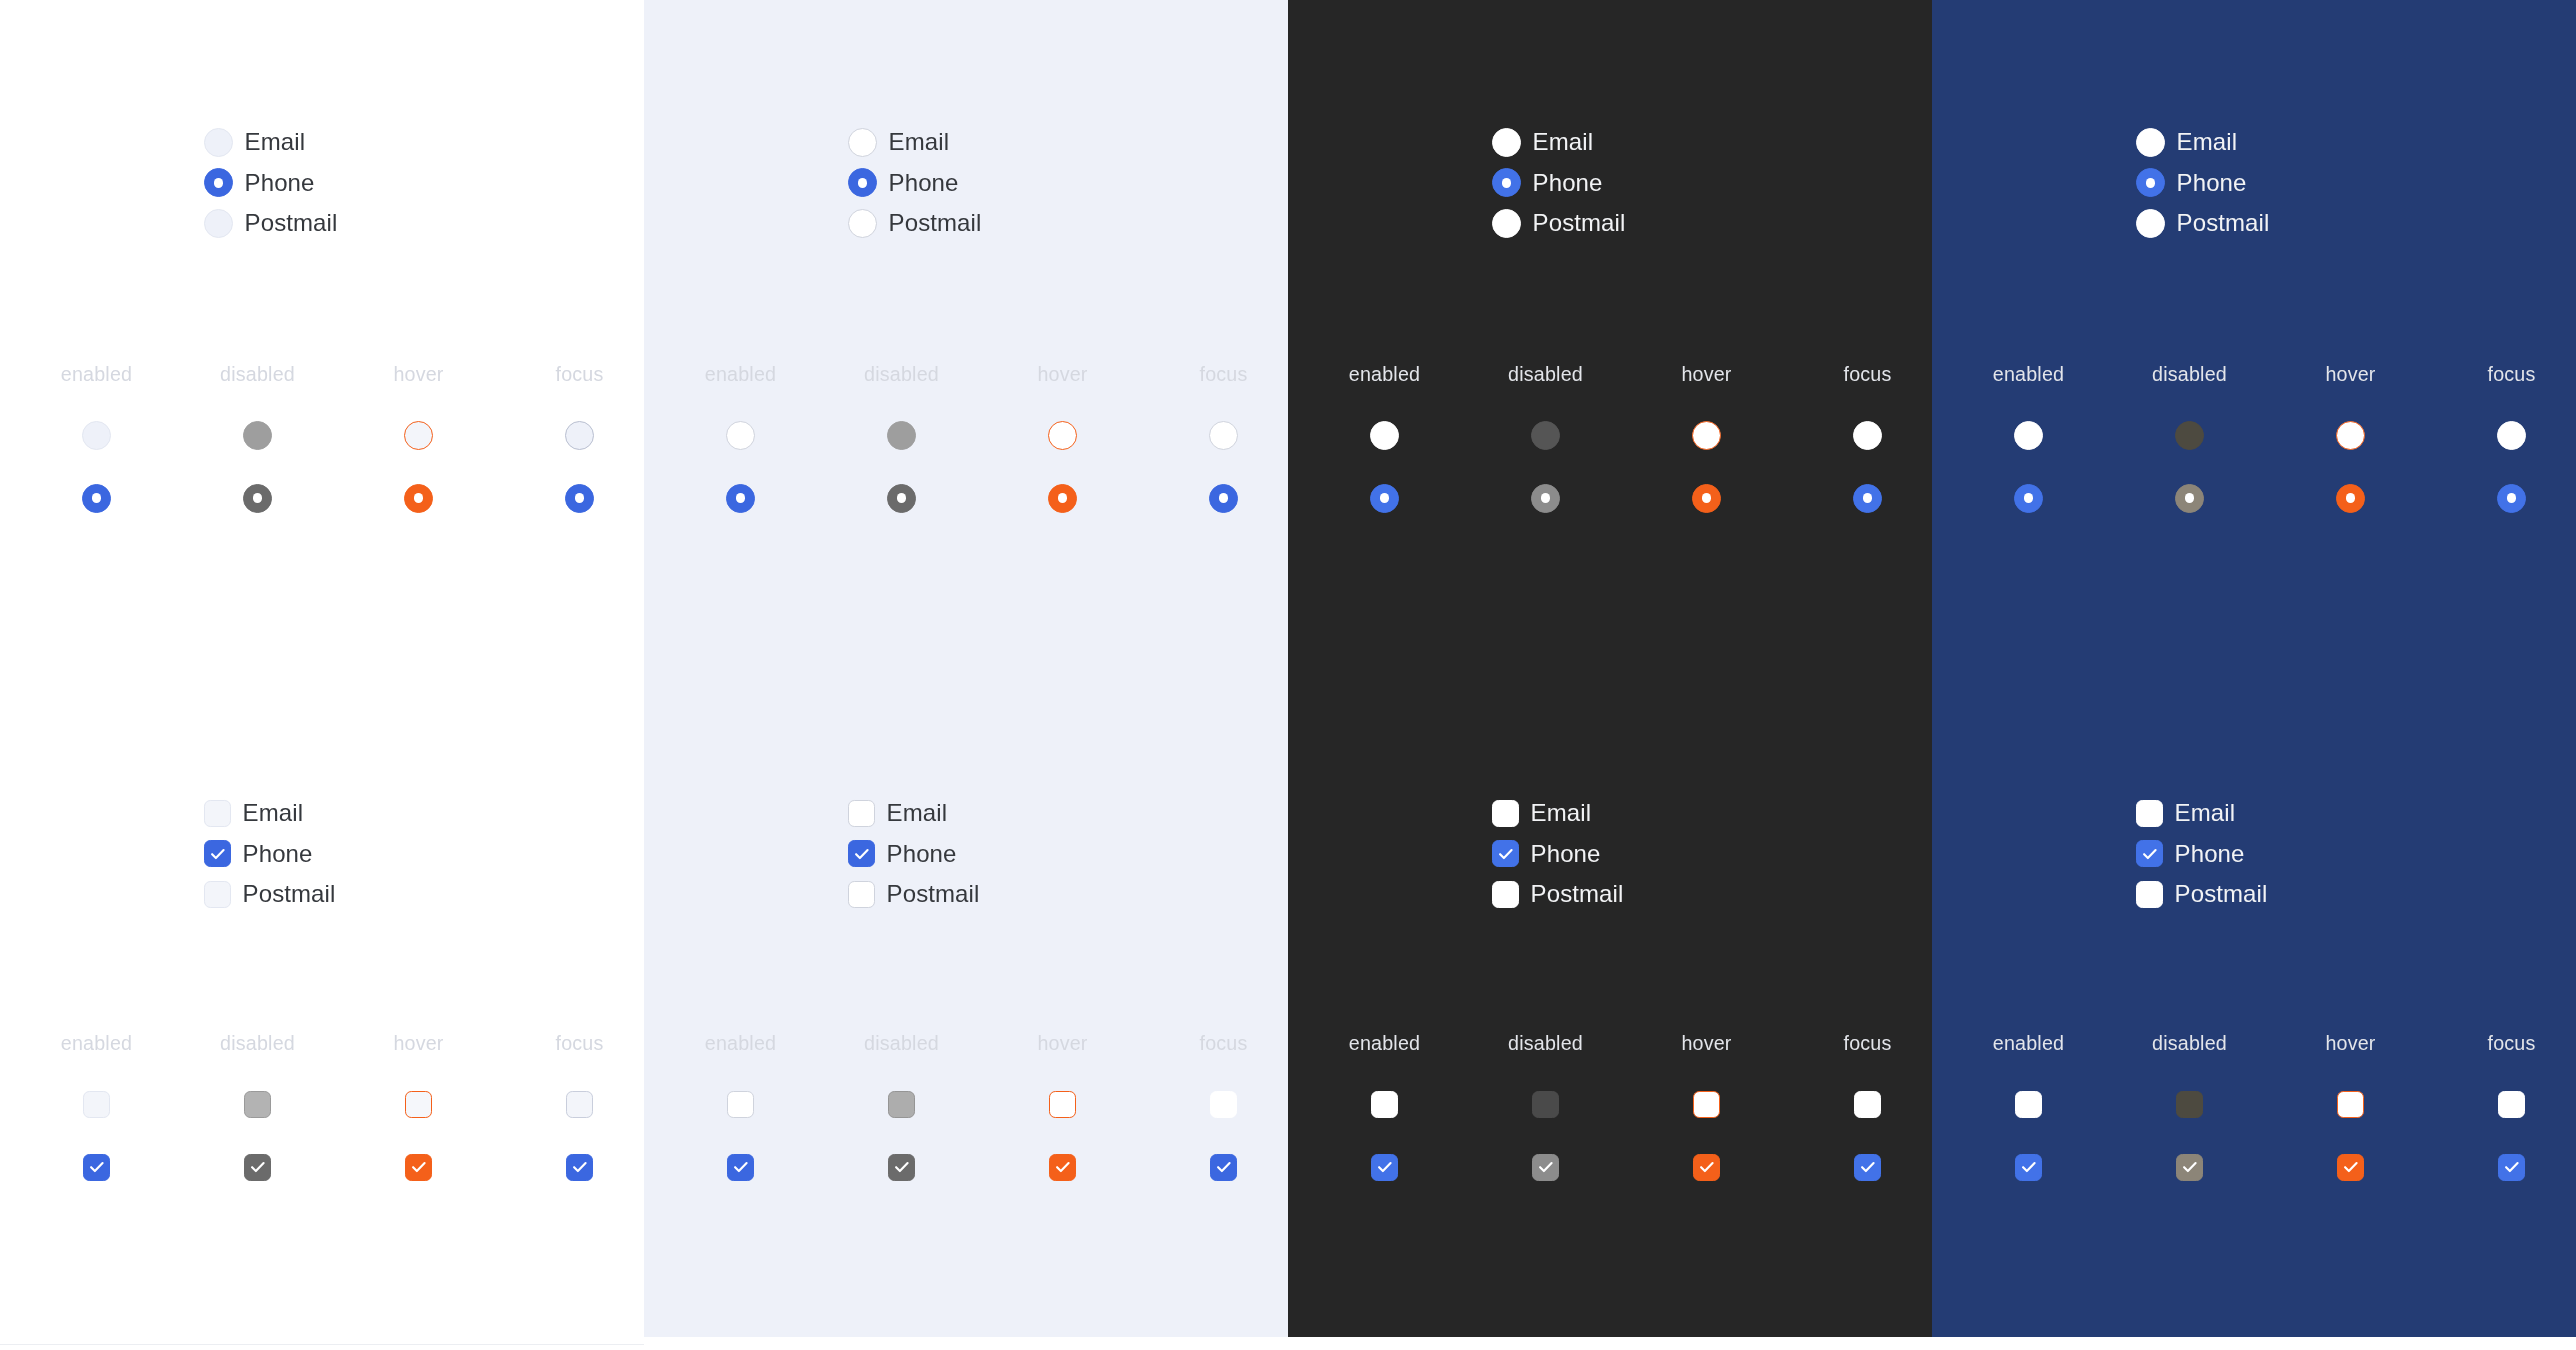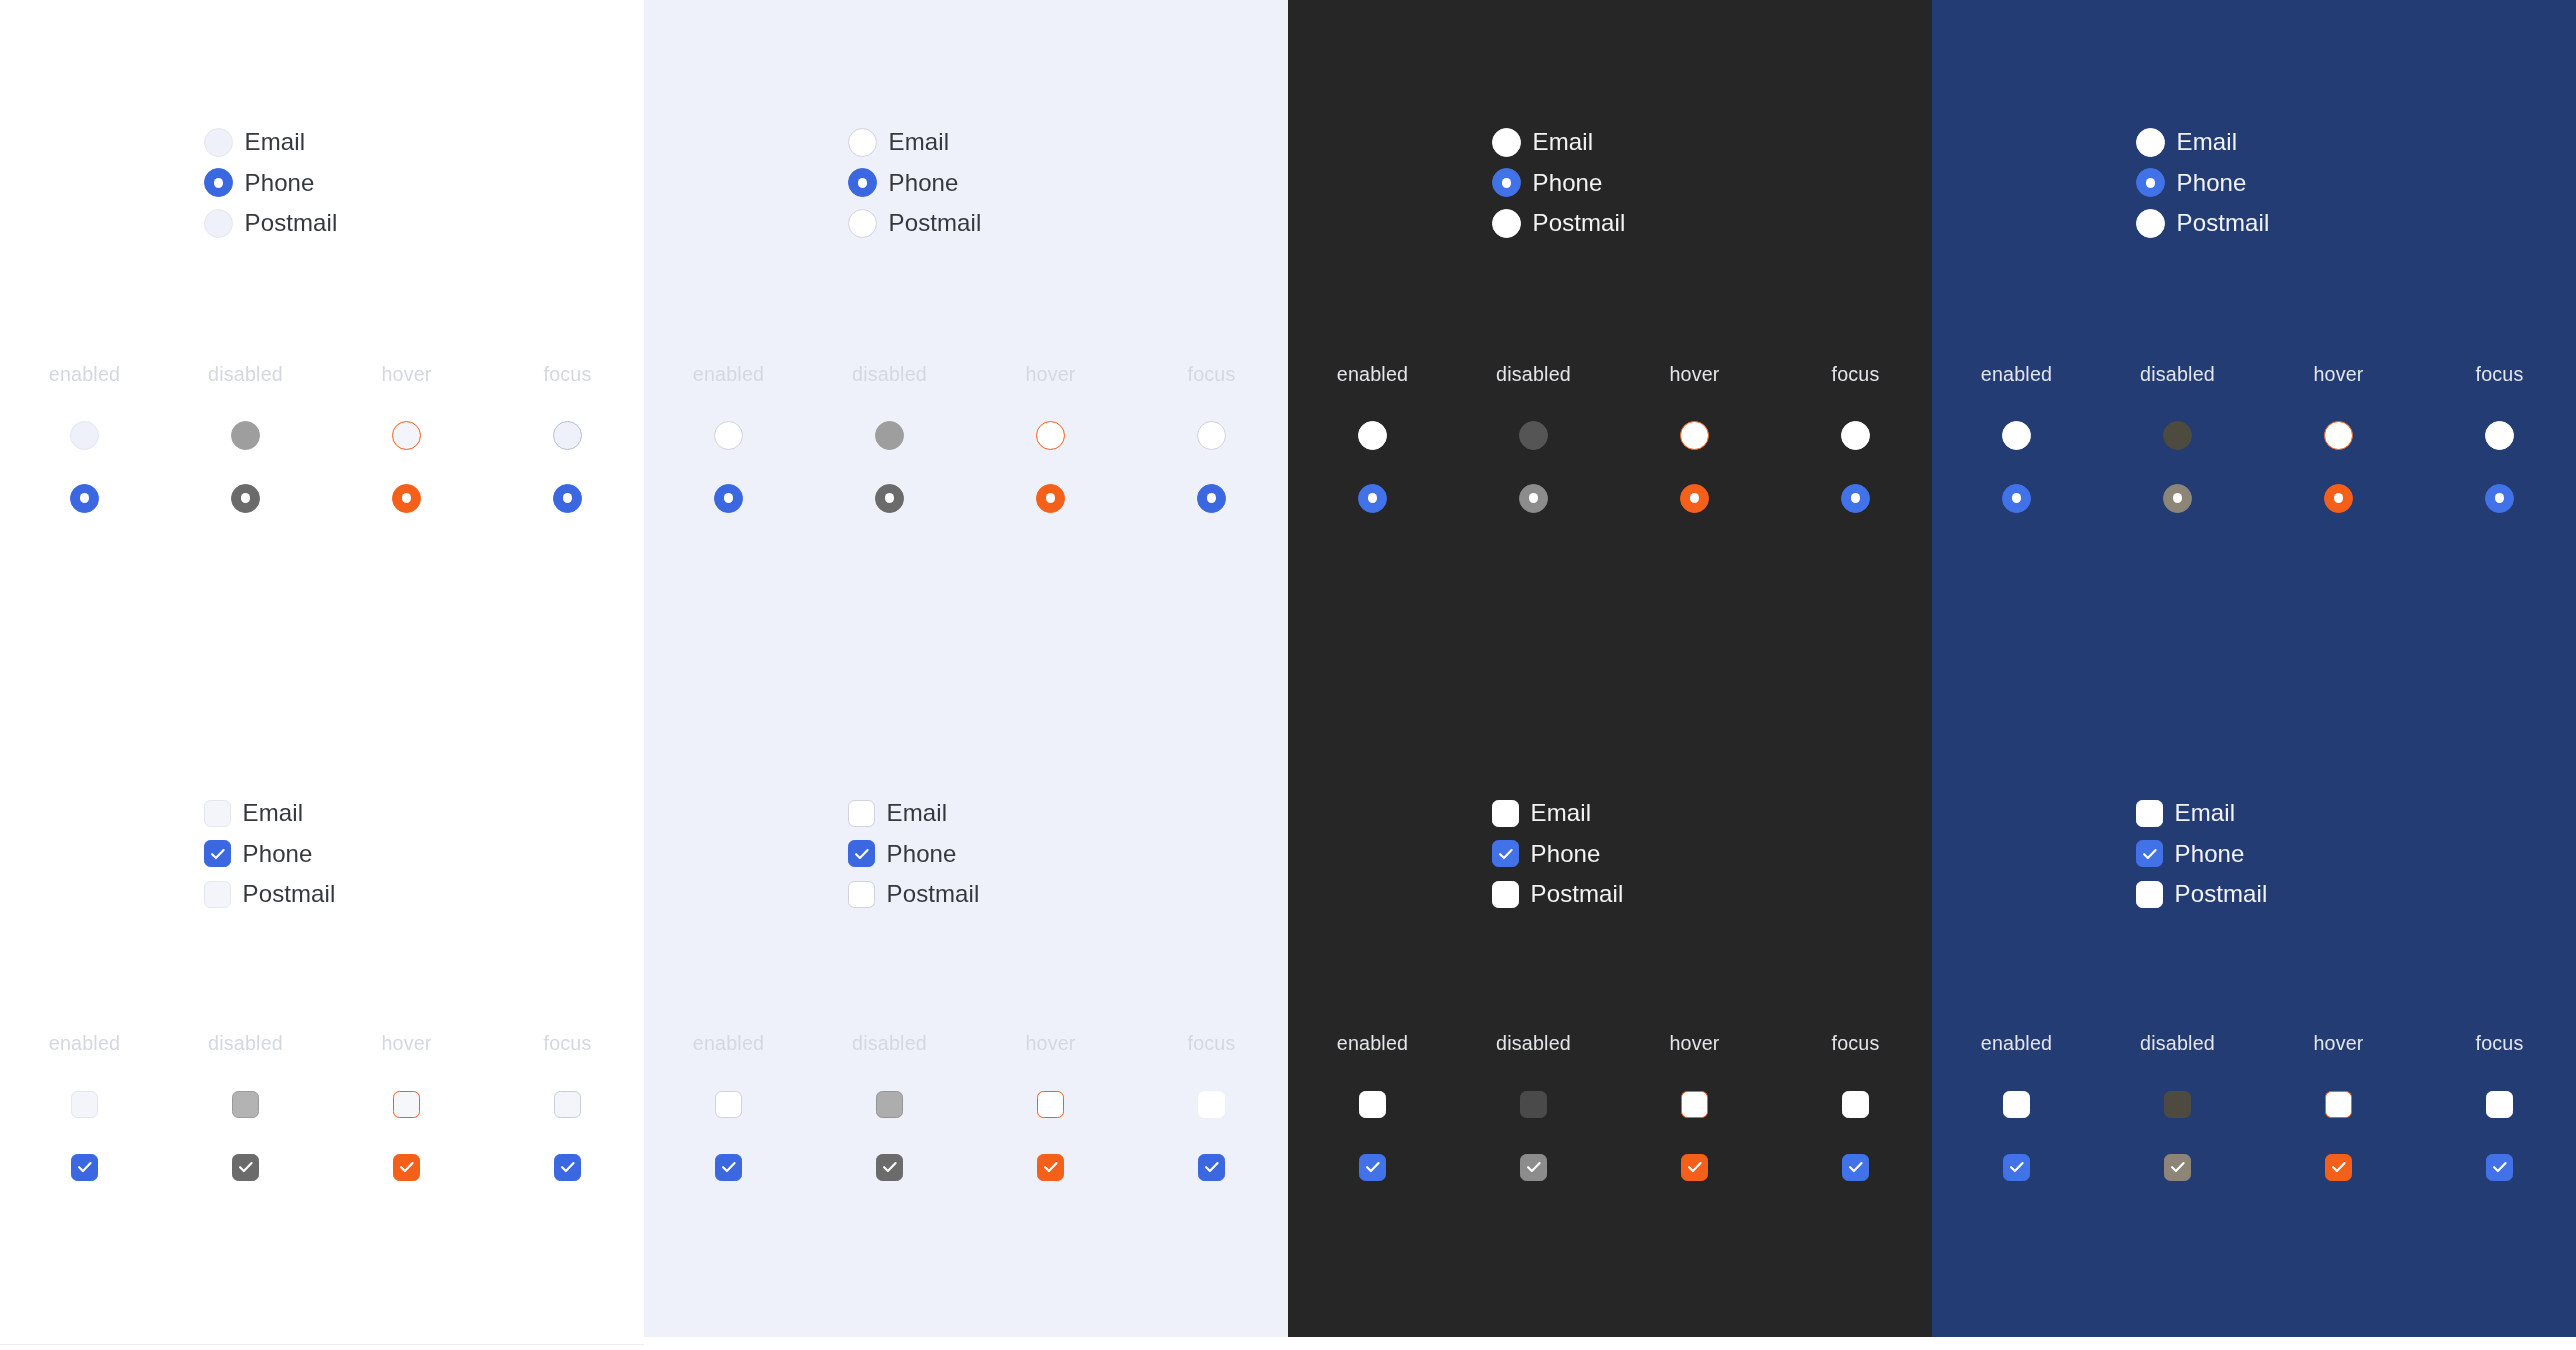--- a/index.html
+++ b/index.html
@@ -63,21 +63,21 @@
     line-height: 1;
     letter-spacing: 0.1px;
     white-space: nowrap;
   }
   .p-white .opt-label, .p-light .opt-label { color: #35383d; }
   .p-dark  .opt-label, .p-blue  .opt-label { color: #f2f3f5; }
 
   
   .state-grid {
     position: absolute;
-    left: 4px;
+    left: 16px;
     width: 644px;
     display: grid;
     grid-template-columns: repeat(4, 1fr);
     justify-items: center;
     row-gap: 4px;
   }
   .state-grid.radio-states { top: 365px; }
   .state-grid.check-states { top: 1034px; }
 
   .state-label {

